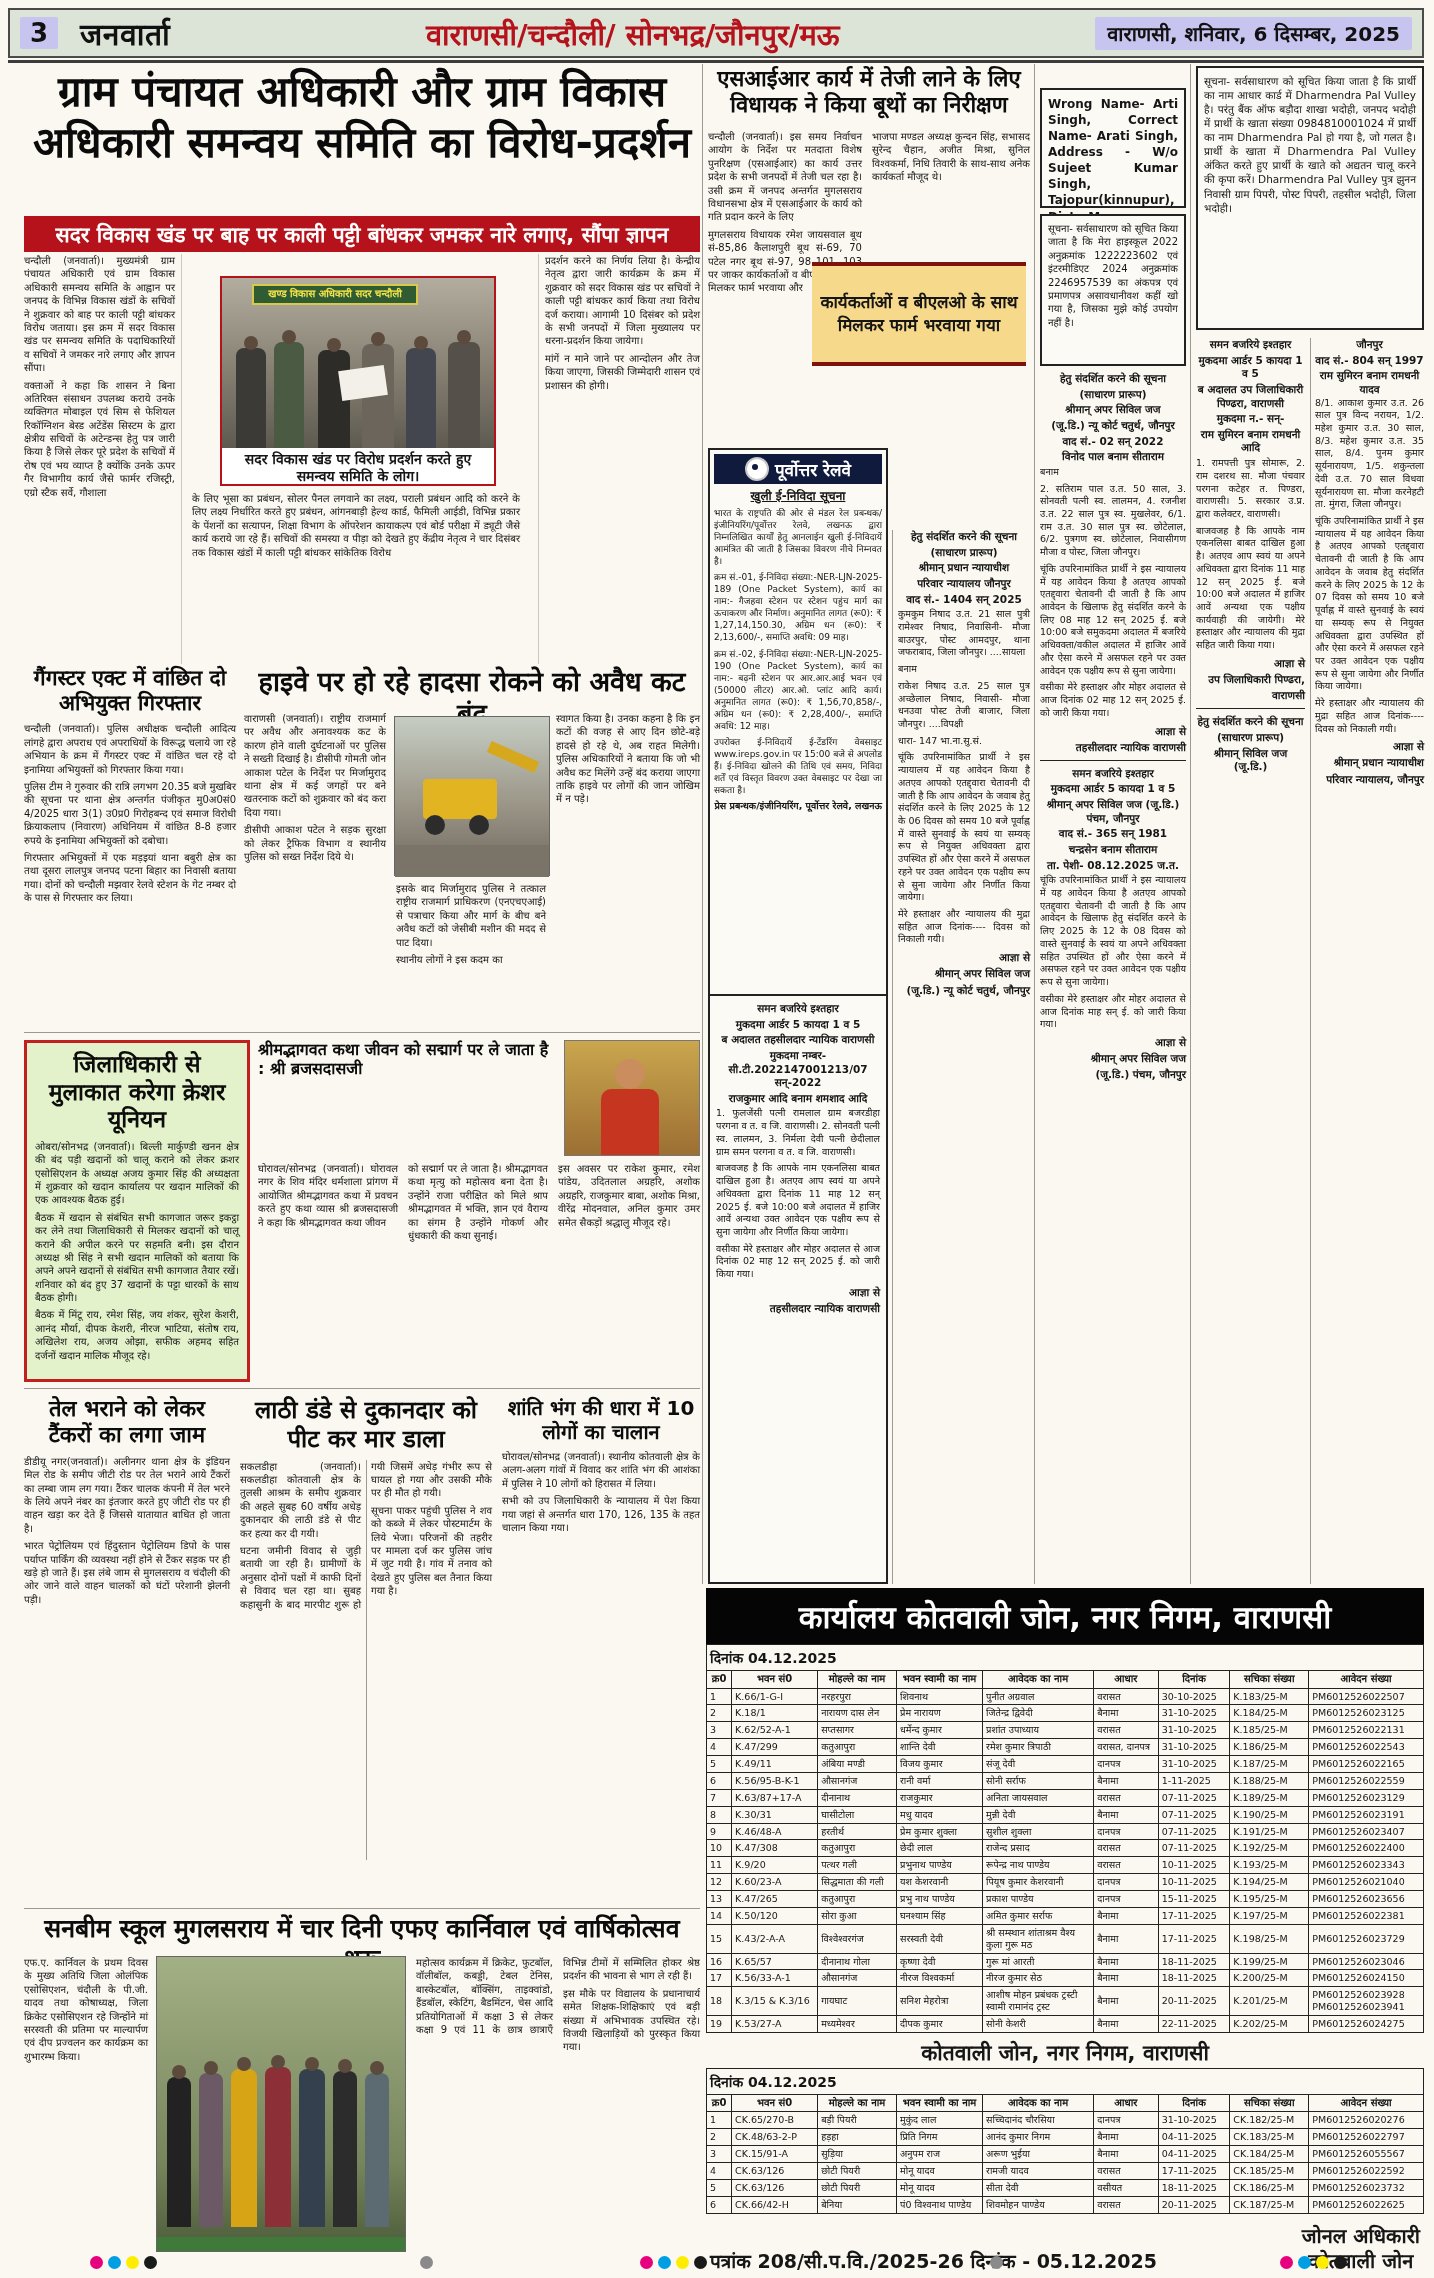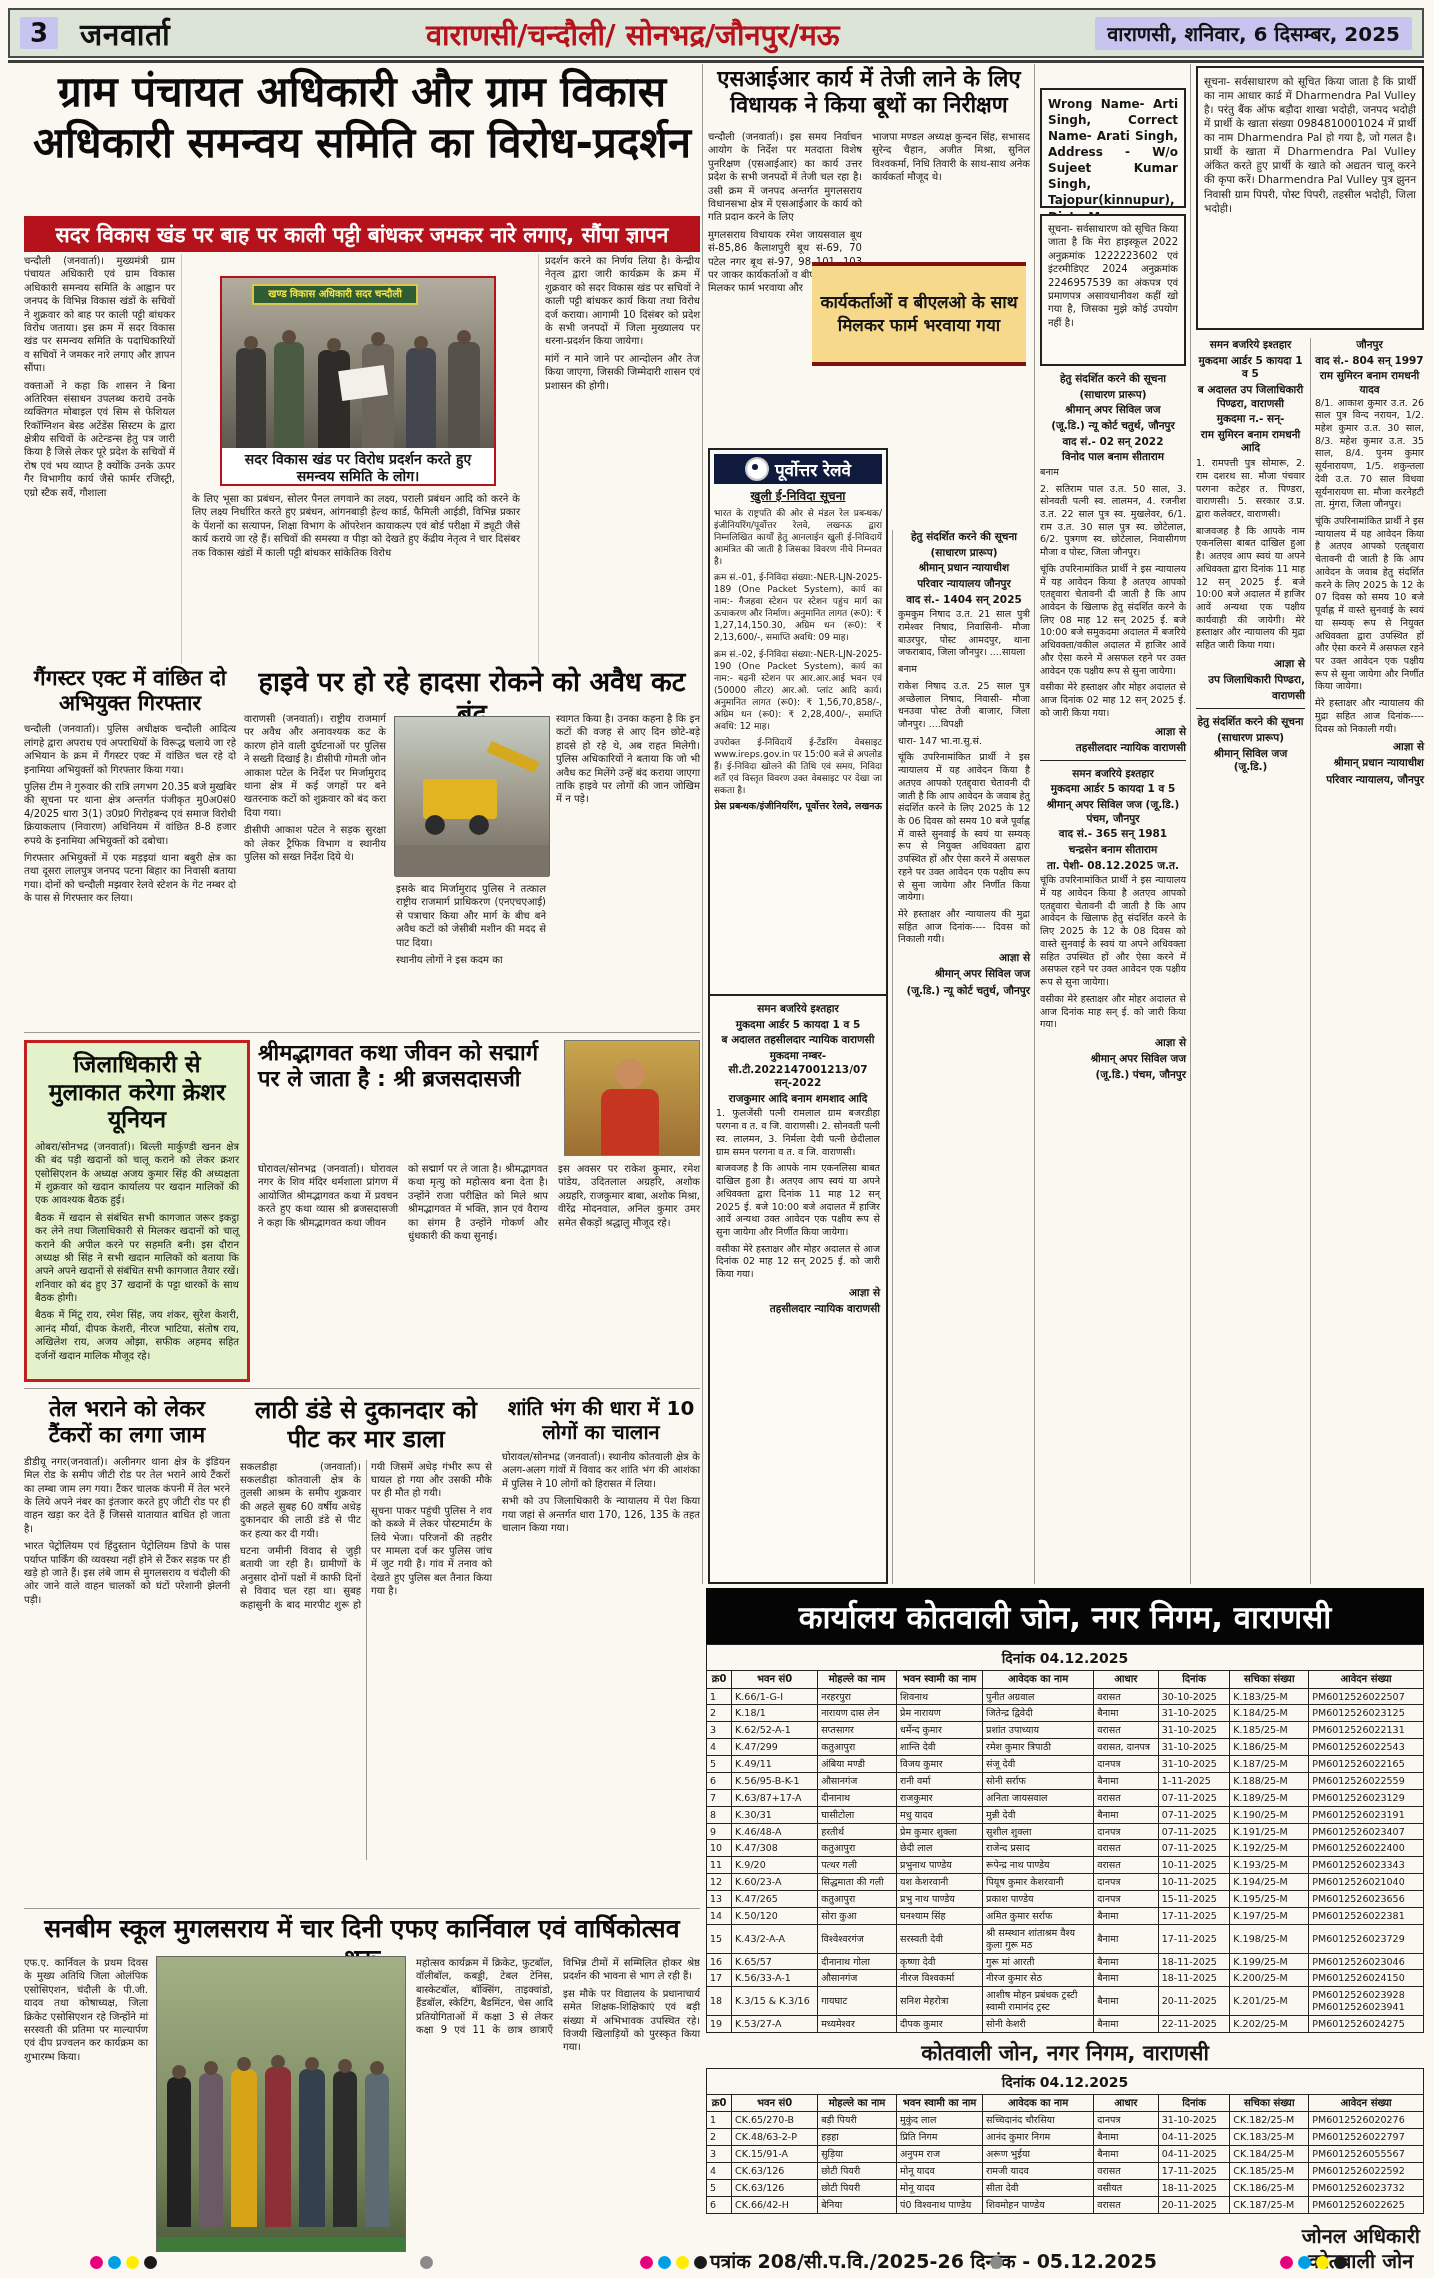--- a/index.html
+++ b/index.html
@@ -46,21 +46,21 @@
   
   .rail-hd{background:#101a3c;color:#fff;display:flex;align-items:center;gap:6px;
            font-size:17px;font-weight:bold;justify-content:center;padding:3px 4px;}
   .rail-logo{width:20px;height:20px;border-radius:50%;background:#fff;border:2px solid #c8c8c8;
              position:relative;flex:0 0 auto;}
   .rail-logo:after{content:"";position:absolute;left:5px;top:5px;width:6px;height:6px;border-radius:50%;background:#101a3c;}
   .rail-sub{font-weight:bold;font-size:12px;text-align:center;text-decoration:underline;margin:3px 0;}
   
   .tbl-wrap{position:absolute;left:706px;top:1588px;width:718px;}
   .banner{background:#050505;color:#fff;font-weight:bold;font-size:31px;text-align:center;padding:7px 2px;}
-  .tdate{font-weight:bold;font-size:14px;text-align:center;border:1.5px solid #222;border-bottom:none;padding:3px;}
+  .tdate{font-weight:bold;font-size:14px;text-align:left;border:1.5px solid #222;border-bottom:none;padding:3px;}
   table.reg{width:100%;border-collapse:collapse;table-layout:fixed;}
   table.reg td{border:1.2px solid #222;font-size:9.5px;padding:2px 3px;line-height:1.25;word-wrap:break-word;}
   table.reg thead td{font-weight:bold;text-align:center;font-size:10px;}
   .subtitle2{font-weight:bold;font-size:21px;text-align:center;padding:5px 0 2px 0;}
   .tfoot{display:flex;justify-content:space-between;align-items:flex-end;padding:10px 4px 0 4px;}
   .tfoot .left{font-size:19px;font-weight:bold;}
   .tfoot .right{font-size:20px;font-weight:bold;text-align:center;line-height:1.25;}
   
   .dot{position:absolute;width:13px;height:13px;border-radius:50%;}
 </style>
@@ -145,21 +145,21 @@
     <div class="h-md" style="font-size:23px;">जिलाधिकारी से मुलाकात करेगा क्रेशर यूनियन</div>
     <div>
         <p class="p">ओबरा/सोनभद्र (जनवार्ता)। बिल्ली मार्कुण्डी खनन क्षेत्र की बंद पड़ी खदानों को चालू कराने को लेकर क्रशर एसोसिएशन के अध्यक्ष अजय कुमार सिंह की अध्यक्षता में शुक्रवार को खदान कार्यालय पर खदान मालिकों की एक आवश्यक बैठक हुई।</p>
         <p class="p">बैठक में खदान से संबंधित सभी कागजात जरूर इकट्ठा कर लेने तथा जिलाधिकारी से मिलकर खदानों को चालू कराने की अपील करने पर सहमति बनी। इस दौरान अध्यक्ष श्री सिंह ने सभी खदान मालिकों को बताया कि अपने अपने खदानों से संबंधित सभी कागजात तैयार रखें। शनिवार को बंद हुए 37 खदानों के पट्टा धारकों के साथ बैठक होगी।</p>
         <p class="p">बैठक में मिंटू राय, रमेश सिंह, जय शंकर, सुरेश केशरी, आनंद मौर्या, दीपक केशरी, नीरज भाटिया, संतोष राय, अखिलेश राय, अजय ओझा, सफीक अहमद सहित दर्जनों खदान मालिक मौजूद रहे।</p>
       </div>
   </div>
 
   <div class="abs" style="left:258px;top:1040px;width:442px;height:342px;">
     <div class="abs" style="left:0;top:0;width:296px;">
-      <div class="h-md" style="font-size:22px;text-align:left;">श्रीमद्भागवत कथा जीवन को सद्मार्ग पर ले जाता है : श्री ब्रजसदासजी</div>
+      <div class="h-md" style="font-size:16px;text-align:left;">श्रीमद्भागवत कथा जीवन को सद्मार्ग पर ले जाता है : श्री ब्रजसदासजी</div>
     </div>
     <div class="abs" style="left:306px;top:0;width:136px;height:116px;background:linear-gradient(180deg,#caa64e 0%,#9c6f33 100%);border:1px solid #777;">
       <div class="abs" style="left:50px;top:18px;width:30px;height:30px;border-radius:50%;background:#c98d5e;"></div>
       <div class="abs" style="left:36px;top:48px;width:58px;height:66px;border-radius:10px 10px 0 0;background:#c6351f;"></div>
     </div>
     <div class="abs" style="left:0;top:122px;width:140px;height:220px;">
         <p class="p">घोरावल/सोनभद्र (जनवार्ता)। घोरावल नगर के शिव मंदिर धर्मशाला प्रांगण में आयोजित श्रीमद्भागवत कथा में प्रवचन करते हुए कथा व्यास श्री ब्रजसदासजी ने कहा कि श्रीमद्भागवत कथा जीवन</p>
       </div>
     <div class="abs" style="left:150px;top:122px;width:140px;height:220px;">
         <p class="p">को सद्मार्ग पर ले जाता है। श्रीमद्भागवत कथा मृत्यु को महोत्सव बना देता है। उन्होंने राजा परीक्षित को मिले श्राप श्रीमद्भागवत में भक्ति, ज्ञान एवं वैराग्य का संगम है उन्होंने गोकर्ण और धुंधकारी की कथा सुनाई।</p>

